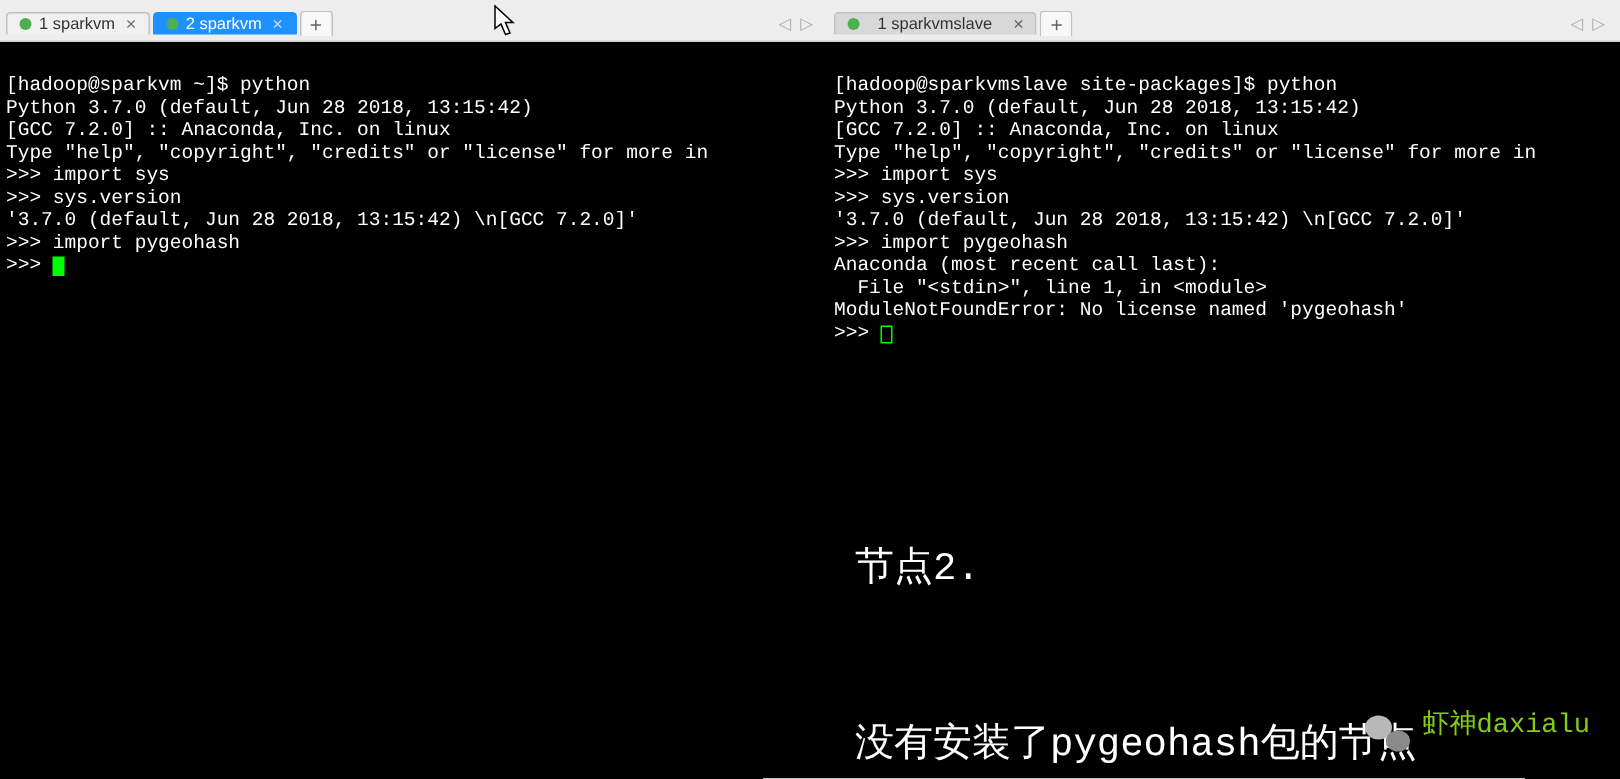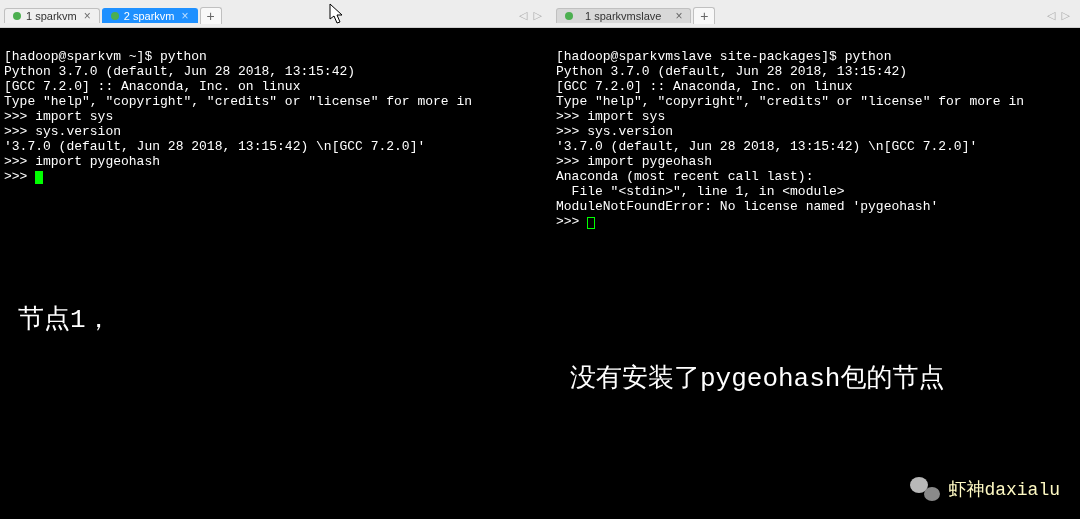--- a/index.html
+++ b/index.html
@@ -89,23 +89,23 @@
       font-weight: 400;
       text-shadow: 0 0 2px rgba(0,0,0,0.5);
     }
     .ann-left { left: 18px; top: 195px; }
     .ann-right { left: 18px; top: 254px; }
     .watermark {
       position: absolute;
       right: 20px;
       bottom: 16px;
       display: flex;
-      align-items: center;
+      align-items: flex-start;
       gap: 8px;
-      color: #fef9c3;
+      color: #84cc16;
       font-size: 18px;
     }
     .wechat-icon {
       width: 30px; height: 26px; position: relative;
     }
     .wechat-icon .bubble {
       position: absolute; border-radius: 50%;
     }
     .wechat-icon .b1 {
       width: 18px; height: 16px; background: #b8b8b8; left: 0; top: 0;
@@ -148,21 +148,20 @@
 <span>[hadoop@sparkvm ~]$ python</span>
 <span>Python 3.7.0 (default, Jun 28 2018, 13:15:42)</span>
 <span>[GCC 7.2.0] :: Anaconda, Inc. on linux</span>
 <span>Type "help", "copyright", "credits" or "license" for more in</span>
 <span>&gt;&gt;&gt; import sys</span>
 <span>&gt;&gt;&gt; sys.version</span>
 <span>'3.7.0 (default, Jun 28 2018, 13:15:42) \n[GCC 7.2.0]'</span>
 <span>&gt;&gt;&gt; import pygeohash</span>
 <span>&gt;&gt;&gt; </span><span class="cursor"></span>
     <div class="annotation ann-left">
-      <div>节点1，</div>
     </div>
   </div>
 </div>
 
 <div class="pane pane-right">
   <div class="tabbar">
     <div class="tab active-grey">
       <span class="tab-dot dot-green"></span>
       <span>1 sparkvmslave</span>
       <span class="tab-close">×</span>
@@ -181,20 +180,21 @@
 <span>Type "help", "copyright", "credits" or "license" for more in</span>
 <span>&gt;&gt;&gt; import sys</span>
 <span>&gt;&gt;&gt; sys.version</span>
 <span>'3.7.0 (default, Jun 28 2018, 13:15:42) \n[GCC 7.2.0]'</span>
 <span>&gt;&gt;&gt; import pygeohash</span>
 <span>Anaconda (most recent call last):</span>
 <span>  File "&lt;stdin&gt;", line 1, in &lt;module&gt;</span>
 <span>ModuleNotFoundError: No license named 'pygeohash'</span>
 <span>&gt;&gt;&gt; </span><span class="cursor-outline"></span>
     <div class="annotation ann-right">
+      <div>节点2.</div>
       <div>没有安装了pygeohash包的节点</div>
     </div>
     <div class="watermark">
       <div class="wechat-icon">
         <div class="bubble b1"></div>
         <div class="bubble b2"></div>
       </div>
       <span>虾神daxialu</span>
     </div>
   </div>

